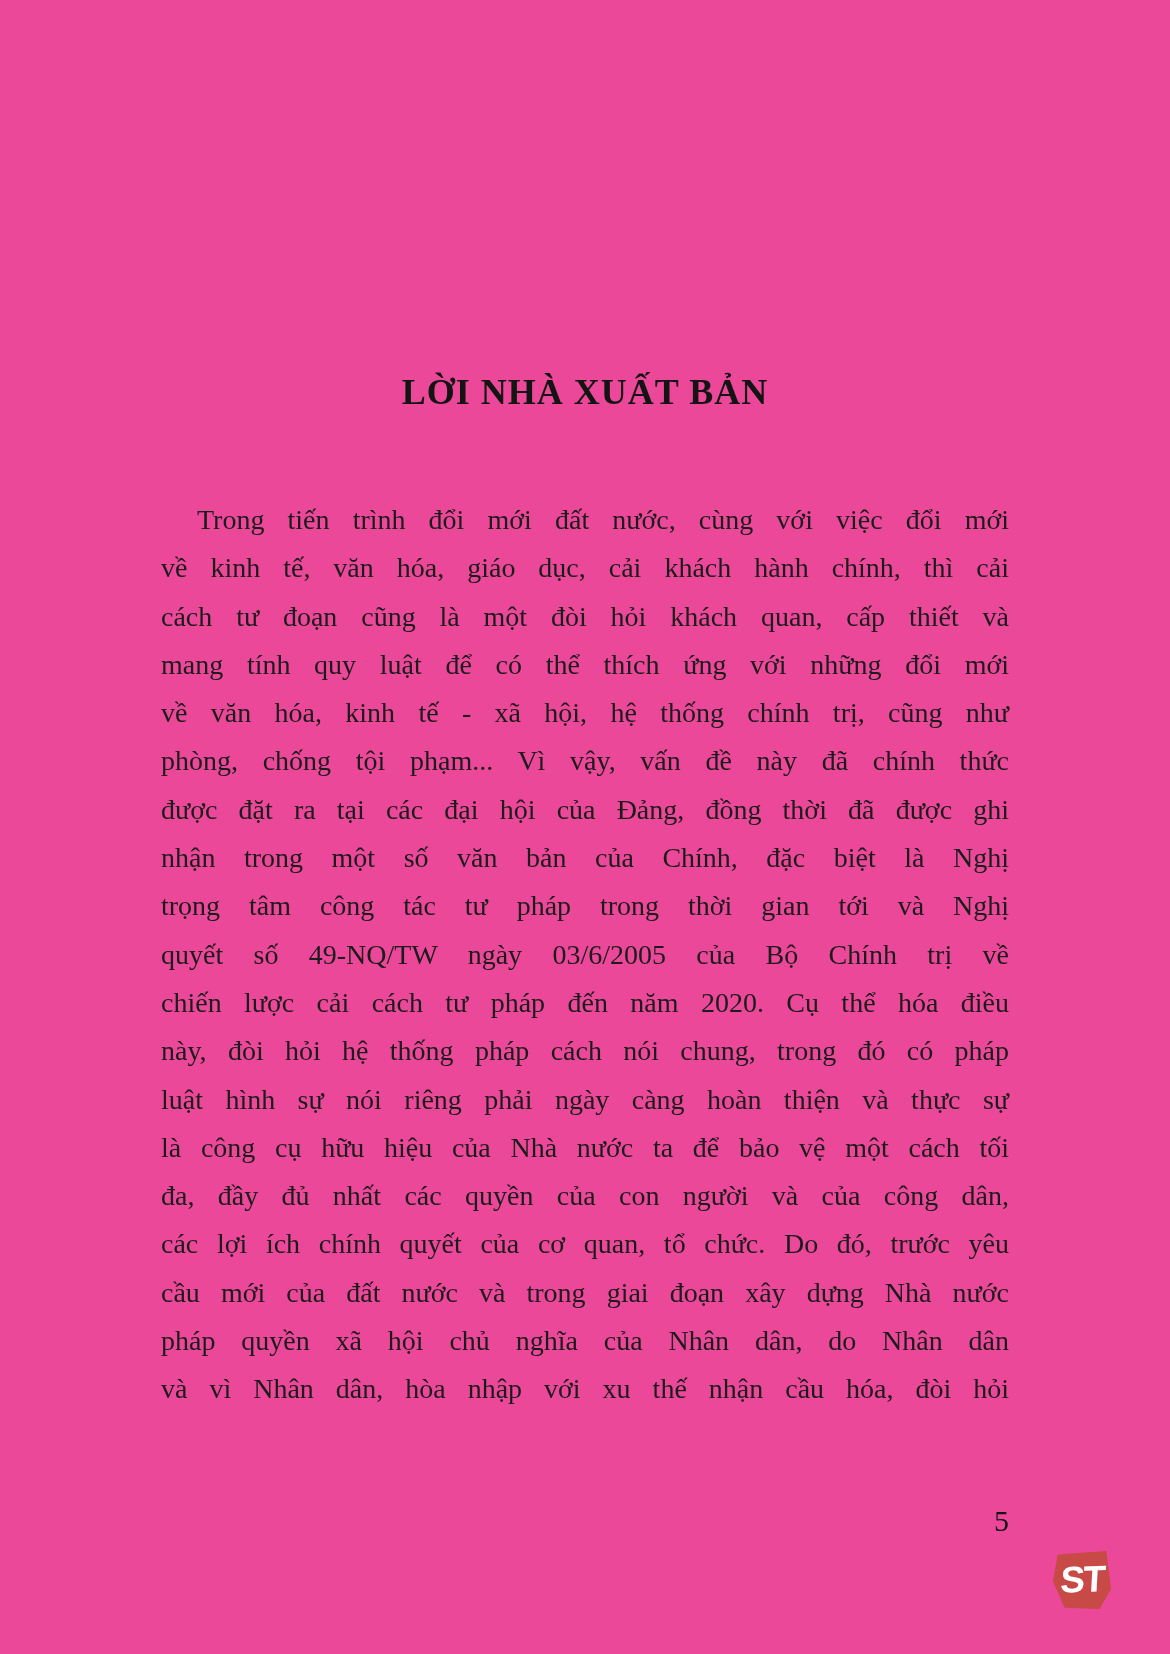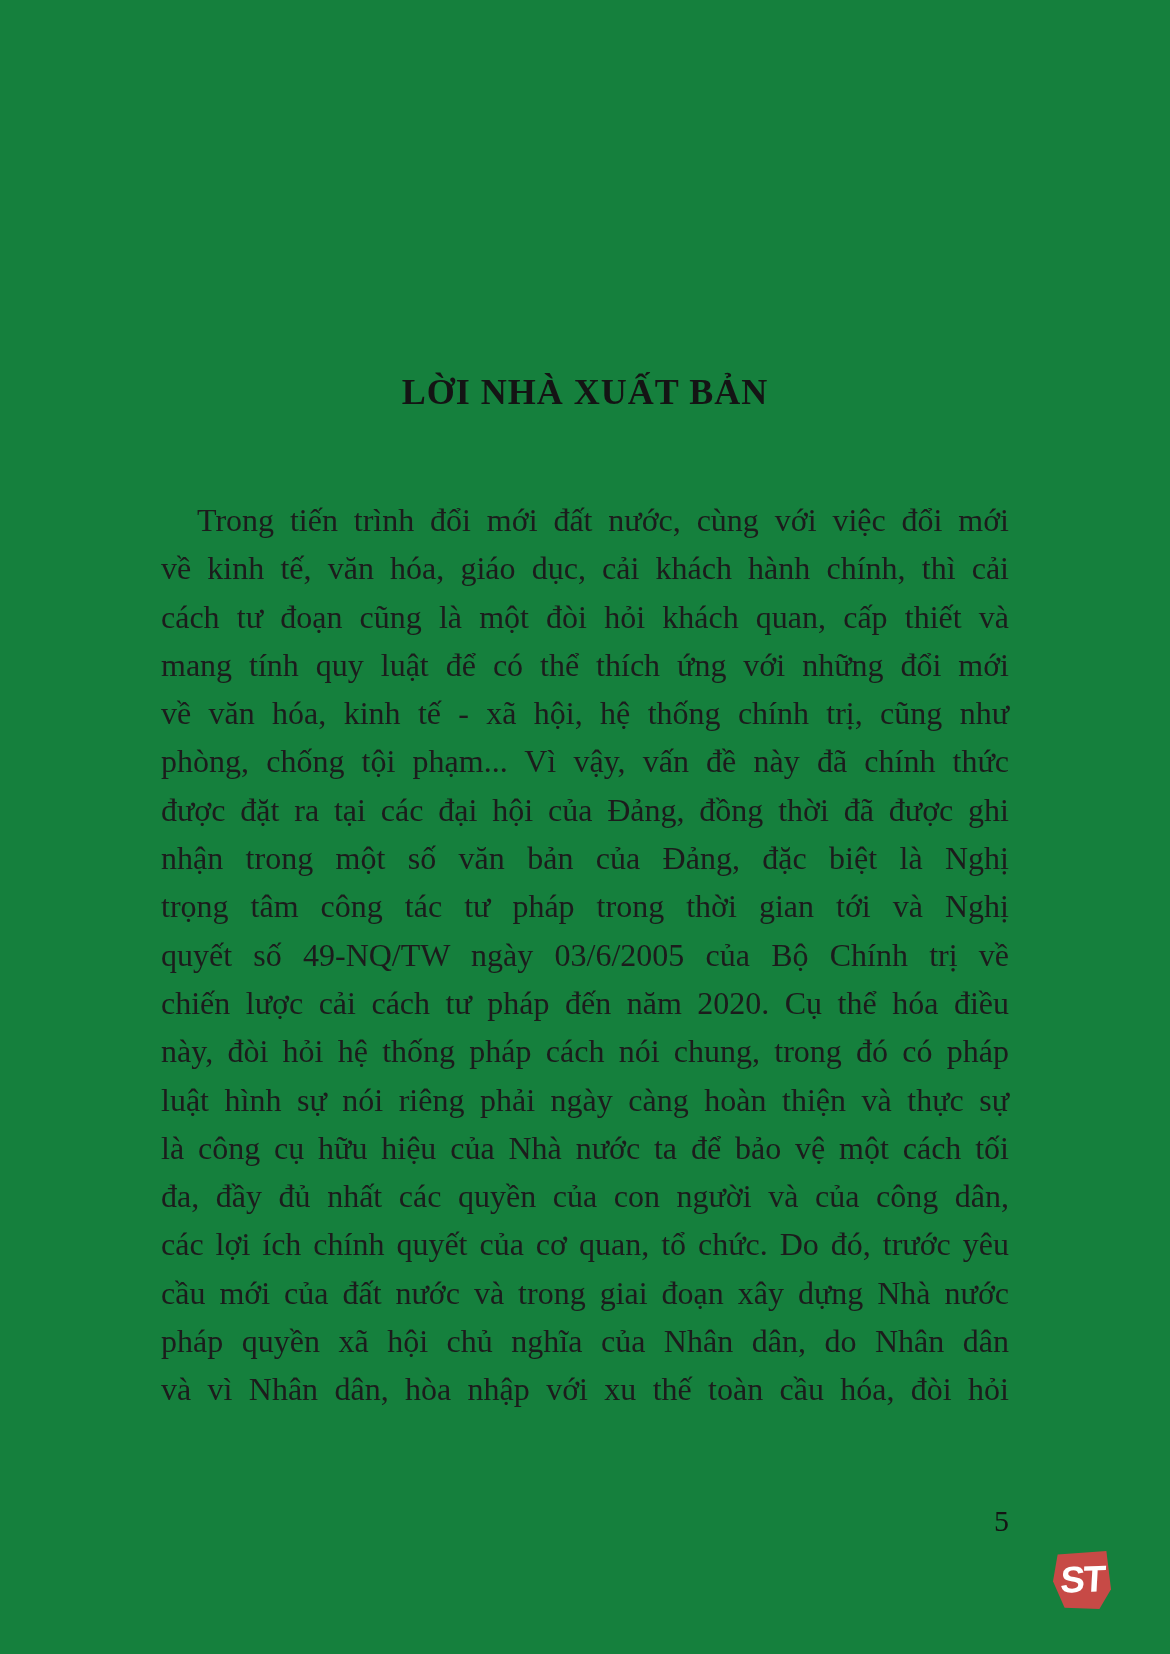--- a/index.html
+++ b/index.html
@@ -30,21 +30,21 @@
   }
   .body-block {
     position: absolute;
     top: 496px;
     left: 161px;
     width: 848px;
   }
   .line {
     height: 48.3px;
     line-height: 48.3px;
-    font-size: 32px;
+    font-size: 28px;
     text-align: justify;
     text-align-last: justify;
     white-space: nowrap;
   }
   .line.first {
     text-indent: 36px;
   }
   .pagenum {
     position: absolute;
     top: 1504px;
@@ -76,44 +76,44 @@
     font-family: "Liberation Sans", sans-serif;
     font-weight: bold;
     font-size: 37px;
     letter-spacing: -2px;
     transform: skewX(-5deg) rotate(-2deg);
   }
 </style>
 </head>
 <body>
 
-<div class="page" style="background: #15803d; color: rgb(28, 28, 28);">
+<div class="page" style="background: #ec4899; color: rgb(28, 28, 28);">
 
   <h1 class="title">LỜI NHÀ XUẤT BẢN</h1>
 
   <div class="body-block">
     <div class="line first">Trong tiến trình đổi mới đất nước, cùng với việc đổi mới</div>
     <div class="line">về kinh tế, văn hóa, giáo dục, cải khách hành chính, thì cải</div>
     <div class="line">cách tư đoạn cũng là một đòi hỏi khách quan, cấp thiết và</div>
     <div class="line">mang tính quy luật để có thể thích ứng với những đổi mới</div>
     <div class="line">về văn hóa, kinh tế - xã hội, hệ thống chính trị, cũng như</div>
     <div class="line">phòng, chống tội phạm... Vì vậy, vấn đề này đã chính thức</div>
     <div class="line">được đặt ra tại các đại hội của Đảng, đồng thời đã được ghi</div>
-    <div class="line">nhận trong một số văn bản của Đảng, đặc biệt là Nghị</div>
+    <div class="line">nhận trong một số văn bản của Chính, đặc biệt là Nghị</div>
     <div class="line">trọng tâm công tác tư pháp trong thời gian tới và Nghị</div>
     <div class="line">quyết số 49-NQ/TW ngày 03/6/2005 của Bộ Chính trị về</div>
     <div class="line">chiến lược cải cách tư pháp đến năm 2020. Cụ thể hóa điều</div>
     <div class="line">này, đòi hỏi hệ thống pháp cách nói chung, trong đó có pháp</div>
     <div class="line">luật hình sự nói riêng phải ngày càng hoàn thiện và thực sự</div>
     <div class="line">là công cụ hữu hiệu của Nhà nước ta để bảo vệ một cách tối</div>
     <div class="line">đa, đầy đủ nhất các quyền của con người và của công dân,</div>
     <div class="line">các lợi ích chính quyết của cơ quan, tổ chức. Do đó, trước yêu</div>
     <div class="line">cầu mới của đất nước và trong giai đoạn xây dựng Nhà nước</div>
     <div class="line">pháp quyền xã hội chủ nghĩa của Nhân dân, do Nhân dân</div>
-    <div class="line">và vì Nhân dân, hòa nhập với xu thế toàn cầu hóa, đòi hỏi</div>
+    <div class="line">và vì Nhân dân, hòa nhập với xu thế nhận cầu hóa, đòi hỏi</div>
   </div>
 
   <div class="pagenum">5</div>
 
   <div class="logo">
     <span class="logo-shape" style="background: rgb(199, 74, 70);"></span>
     <span class="logo-text">ST</span>
   </div>
 
 </div>

